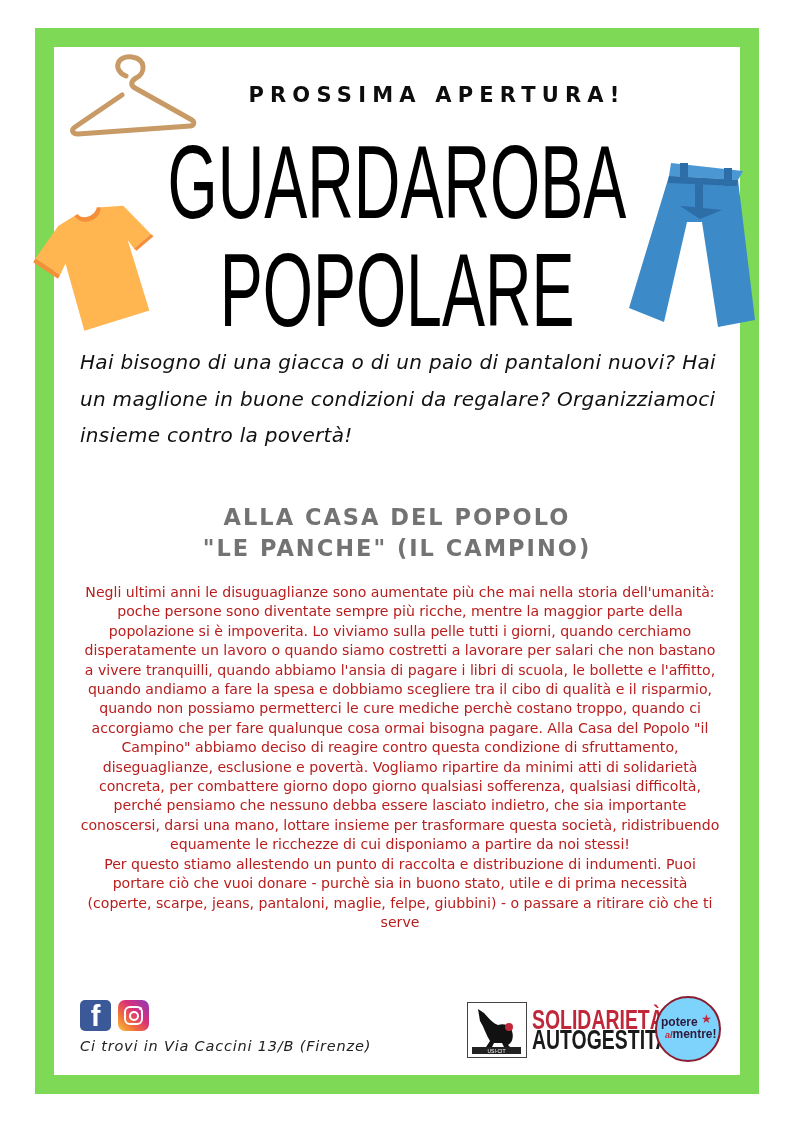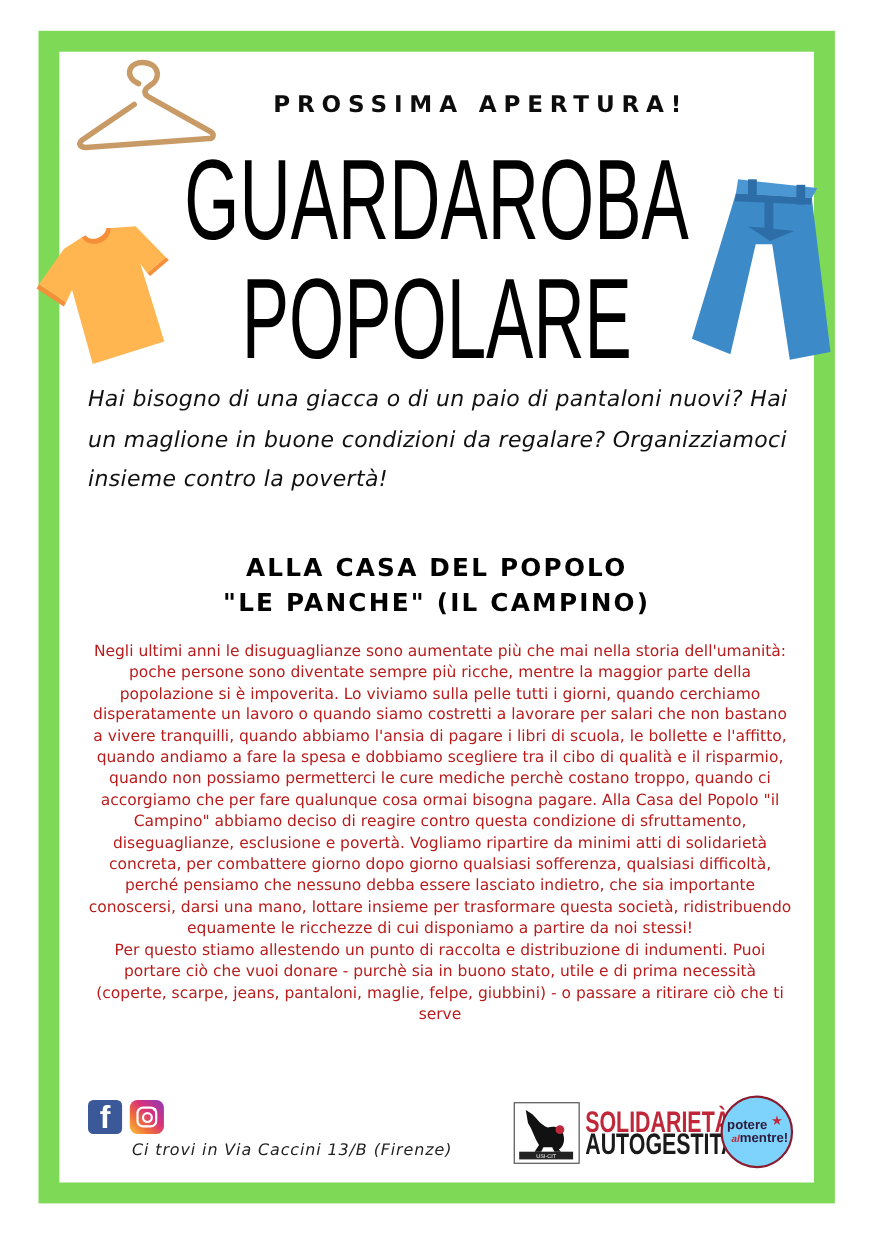--- a/index.html
+++ b/index.html
@@ -5,30 +5,30 @@
   html, body { margin:0; padding:0; }
   body { width:794px; height:1123px; background:#ffffff; position:relative; overflow:hidden; font-family:"DejaVu Sans", sans-serif; color:#111; }
   .frame { position:absolute; left:35px; top:28px; width:724px; height:1066px; box-sizing:border-box; border:19px solid #7ED957; background:#fff; }
   .abs { position:absolute; }
   .kicker { position:absolute; left:0; width:794px; top:83px; text-align:center; font-family:"DejaVu Sans", sans-serif; font-weight:bold; font-size:21px; letter-spacing:6.2px; color:#0d0d0d;padding-left:40px; }
   .title-line { position:absolute; left:0; width:794px; text-align:center; font-family:"Liberation Sans", sans-serif; font-size:104px; line-height:104px; color:#000; }
   .title-line span { display:inline-block; transform:scaleX(0.62); transform-origin:center; }
   .t1 { top:130px;text-align:center; }
   .t2 { top:238px; }
   .lead { position:absolute; left:80px; width:640px; top:344px; text-align:left; font-family:"DejaVu Sans", sans-serif; font-style:oblique; font-weight:normal; font-size:20px; line-height:36.5px; color:#111; letter-spacing:0.3px; }
-  .venue { position:absolute; left:0; width:794px; top:502px; text-align:center; font-family:"DejaVu Sans", sans-serif; font-weight:bold; font-size:22.5px; line-height:31px; letter-spacing:2px; color:#000000; }
+  .venue { position:absolute; left:0; width:794px; top:502px; text-align:center; font-family:"DejaVu Sans", sans-serif; font-weight:bold; font-size:22.5px; line-height:31px; letter-spacing:2px; color:#737373; }
   .body { position:absolute; left:80px; width:640px; top:583px; text-align:center; font-family:"DejaVu Sans", sans-serif; font-size:14.1px; line-height:19.4px; color:#b91c1c; }
   .body p { margin:0; }
   .social { position:absolute; left:80px; top:1000px; display:flex; gap:7px; }
   .fb { width:31px; height:31px; border-radius:5px; background:#3b5998; color:#fff; display:flex; align-items:flex-end; justify-content:center; font-family:"Liberation Sans", sans-serif; font-weight:bold; font-size:29px; line-height:29px; overflow:hidden; }
   .ig { width:31px; height:31px; border-radius:7px; background:linear-gradient(45deg,#f9c33e 0%,#f0703a 30%,#d9317a 60%,#8a3ab9 100%); position:relative; }
   .ig .ring { position:absolute; left:6px; top:6px; width:15px; height:15px; border:2.5px solid #fff; border-radius:6px; }
   .ig .lens { position:absolute; left:10.5px; top:10.5px; width:6px; height:6px; border:2.5px solid #fff; border-radius:50%; }
   .ig .dot { position:absolute; left:21px; top:7px; width:3px; height:3px; background:#fff; border-radius:50%; }
-  .address { position:absolute; left:80px; top:1038px; font-family:"DejaVu Sans", sans-serif; font-style:oblique; font-size:14.5px; letter-spacing:0.8px; color:#222;margin-left:40px; }
+  .address { position:absolute; left:80px; top:1038px; font-family:"DejaVu Sans", sans-serif; font-style:oblique; font-size:14.5px; letter-spacing:0.8px; color:#222; }
   .sa-logo { position:absolute; left:467px; top:1002px; width:60px; height:56px; border:1.5px solid #444; background:#fff; box-sizing:border-box; }
   .sa-text { position:absolute; left:532px; top:1010px; font-family:"Liberation Sans", sans-serif; font-weight:bold; font-size:27px; line-height:20px; }
   .sa-text .r1 { color:#c0283a; display:block; transform:scaleX(0.72); transform-origin:left; }
   .sa-text .r2 { color:#1a1a1a; display:block; transform:scaleX(0.72); transform-origin:left; }
   .pap { position:absolute; left:655px; top:996px; width:66px; height:66px; border-radius:50%; border:2.5px solid #8b1b2e; box-sizing:border-box; background:#7dd3fc; }
   .pap .w1 { position:absolute; left:4px; top:18px; font-family:"Liberation Sans", sans-serif; font-weight:bold; font-size:12px; line-height:12px; color:#2c1a3a; }
   .pap .w2 { position:absolute; left:8px; top:30px; font-family:"Liberation Sans", sans-serif; font-weight:bold; font-size:12px; line-height:12px; color:#2c1a3a; }
   .pap .w2 i { color:#c0283a; font-size:9px; }
   .pap .star { position:absolute; left:44px; top:14px; color:#c0283a; font-size:12px; }
 </style>

